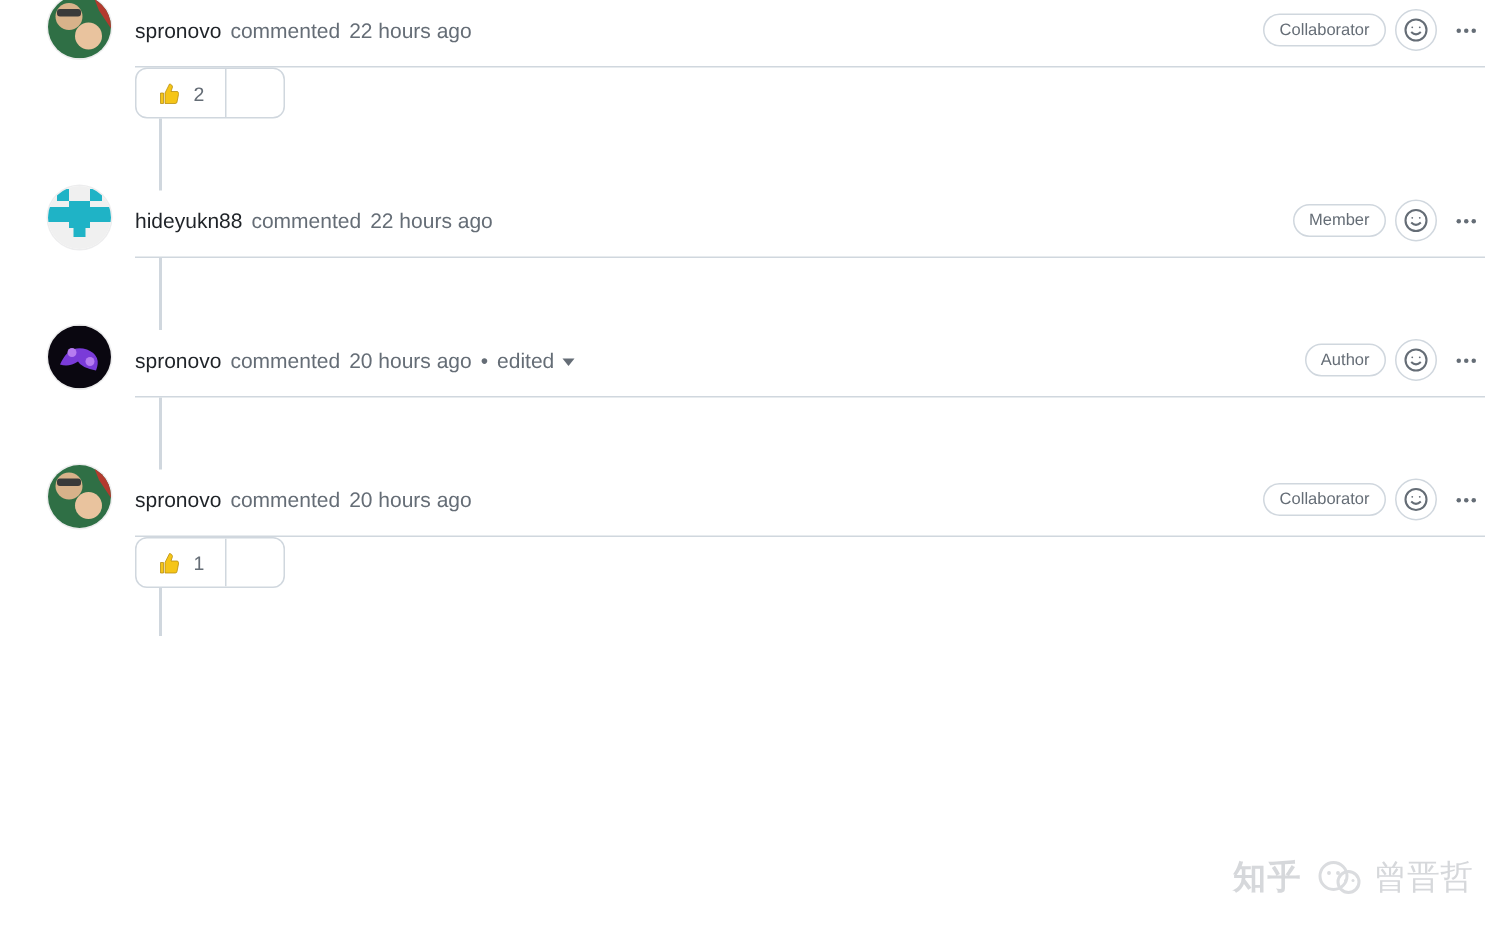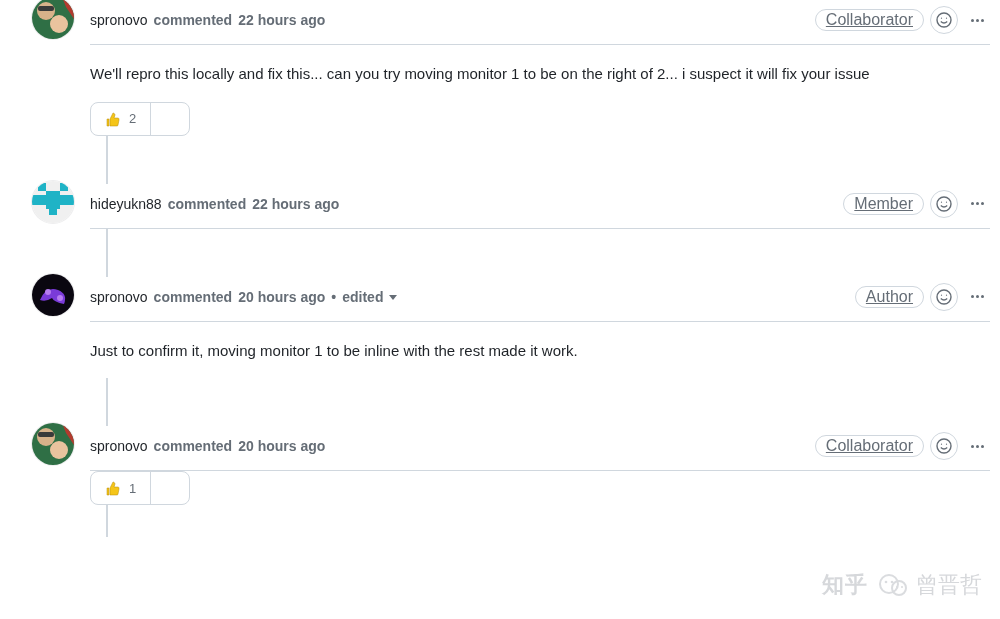--- a/index.html
+++ b/index.html
@@ -53,41 +53,40 @@
     gap:6px;
     padding:6px 0 10px 0;
     border-bottom:1px solid var(--border);
   }
   .author{
     font-weight:400;
     color:var(--text);
   }
   .meta{
     color:var(--muted);
-    font-weight:700;
+    font-weight:400;
   }
   .caret{
     display:inline-block;
     width:0;height:0;
     border-left:4px solid transparent;
     border-right:4px solid transparent;
     border-top:5px solid var(--muted);
     vertical-align:middle;
     margin-left:2px;
   }
   .spacer{flex:1}
   .pill{
     border:1px solid var(--border);
     border-radius:2em;
     padding:1px 10px;
-    font-size:16px;
+    font-size:11px;
     color:var(--muted);
     background:var(--pill-bg);
     line-height:18px;
-    text-decoration:underline;
   }
   .icon-btn{
     color:var(--muted);
     width:26px;height:26px;
     display:flex;align-items:center;justify-content:center;
     border-radius:6px;
     cursor:pointer;
   }
   .icon-btn svg{display:block}
   .body{
@@ -236,21 +235,20 @@
             </svg>
         </span>
         <span class="icon-btn">
           <span class="kebab">
               <i></i>
               <i></i>
               <i></i>
             </span>
         </span>
       </div>
-      <div class="body">We'll repro this locally and fix this... can you try moving monitor 1 to be on the right of 2... i suspect it will fix your issue</div>
       <div class="reactions">
         <div class="reaction-bar">
           <span class="react-chip">
             <svg width="16" height="16">
                 <use href="#thumb"></use>
               </svg>
             <span class="count">2</span>
           </span>
           <span class="react-add"></span>
         </div>
@@ -323,21 +321,20 @@
             </svg>
         </span>
         <span class="icon-btn">
           <span class="kebab">
               <i></i>
               <i></i>
               <i></i>
             </span>
         </span>
       </div>
-      <div class="body">Just to confirm it, moving monitor 1 to be inline with the rest made it work.</div>
     </div>
   </div>
 
   <div class="connector tall">
       <div class="connector-line"></div>
     </div>
 
   <div class="item">
     <div class="gutter">
       <a class="avatar">

